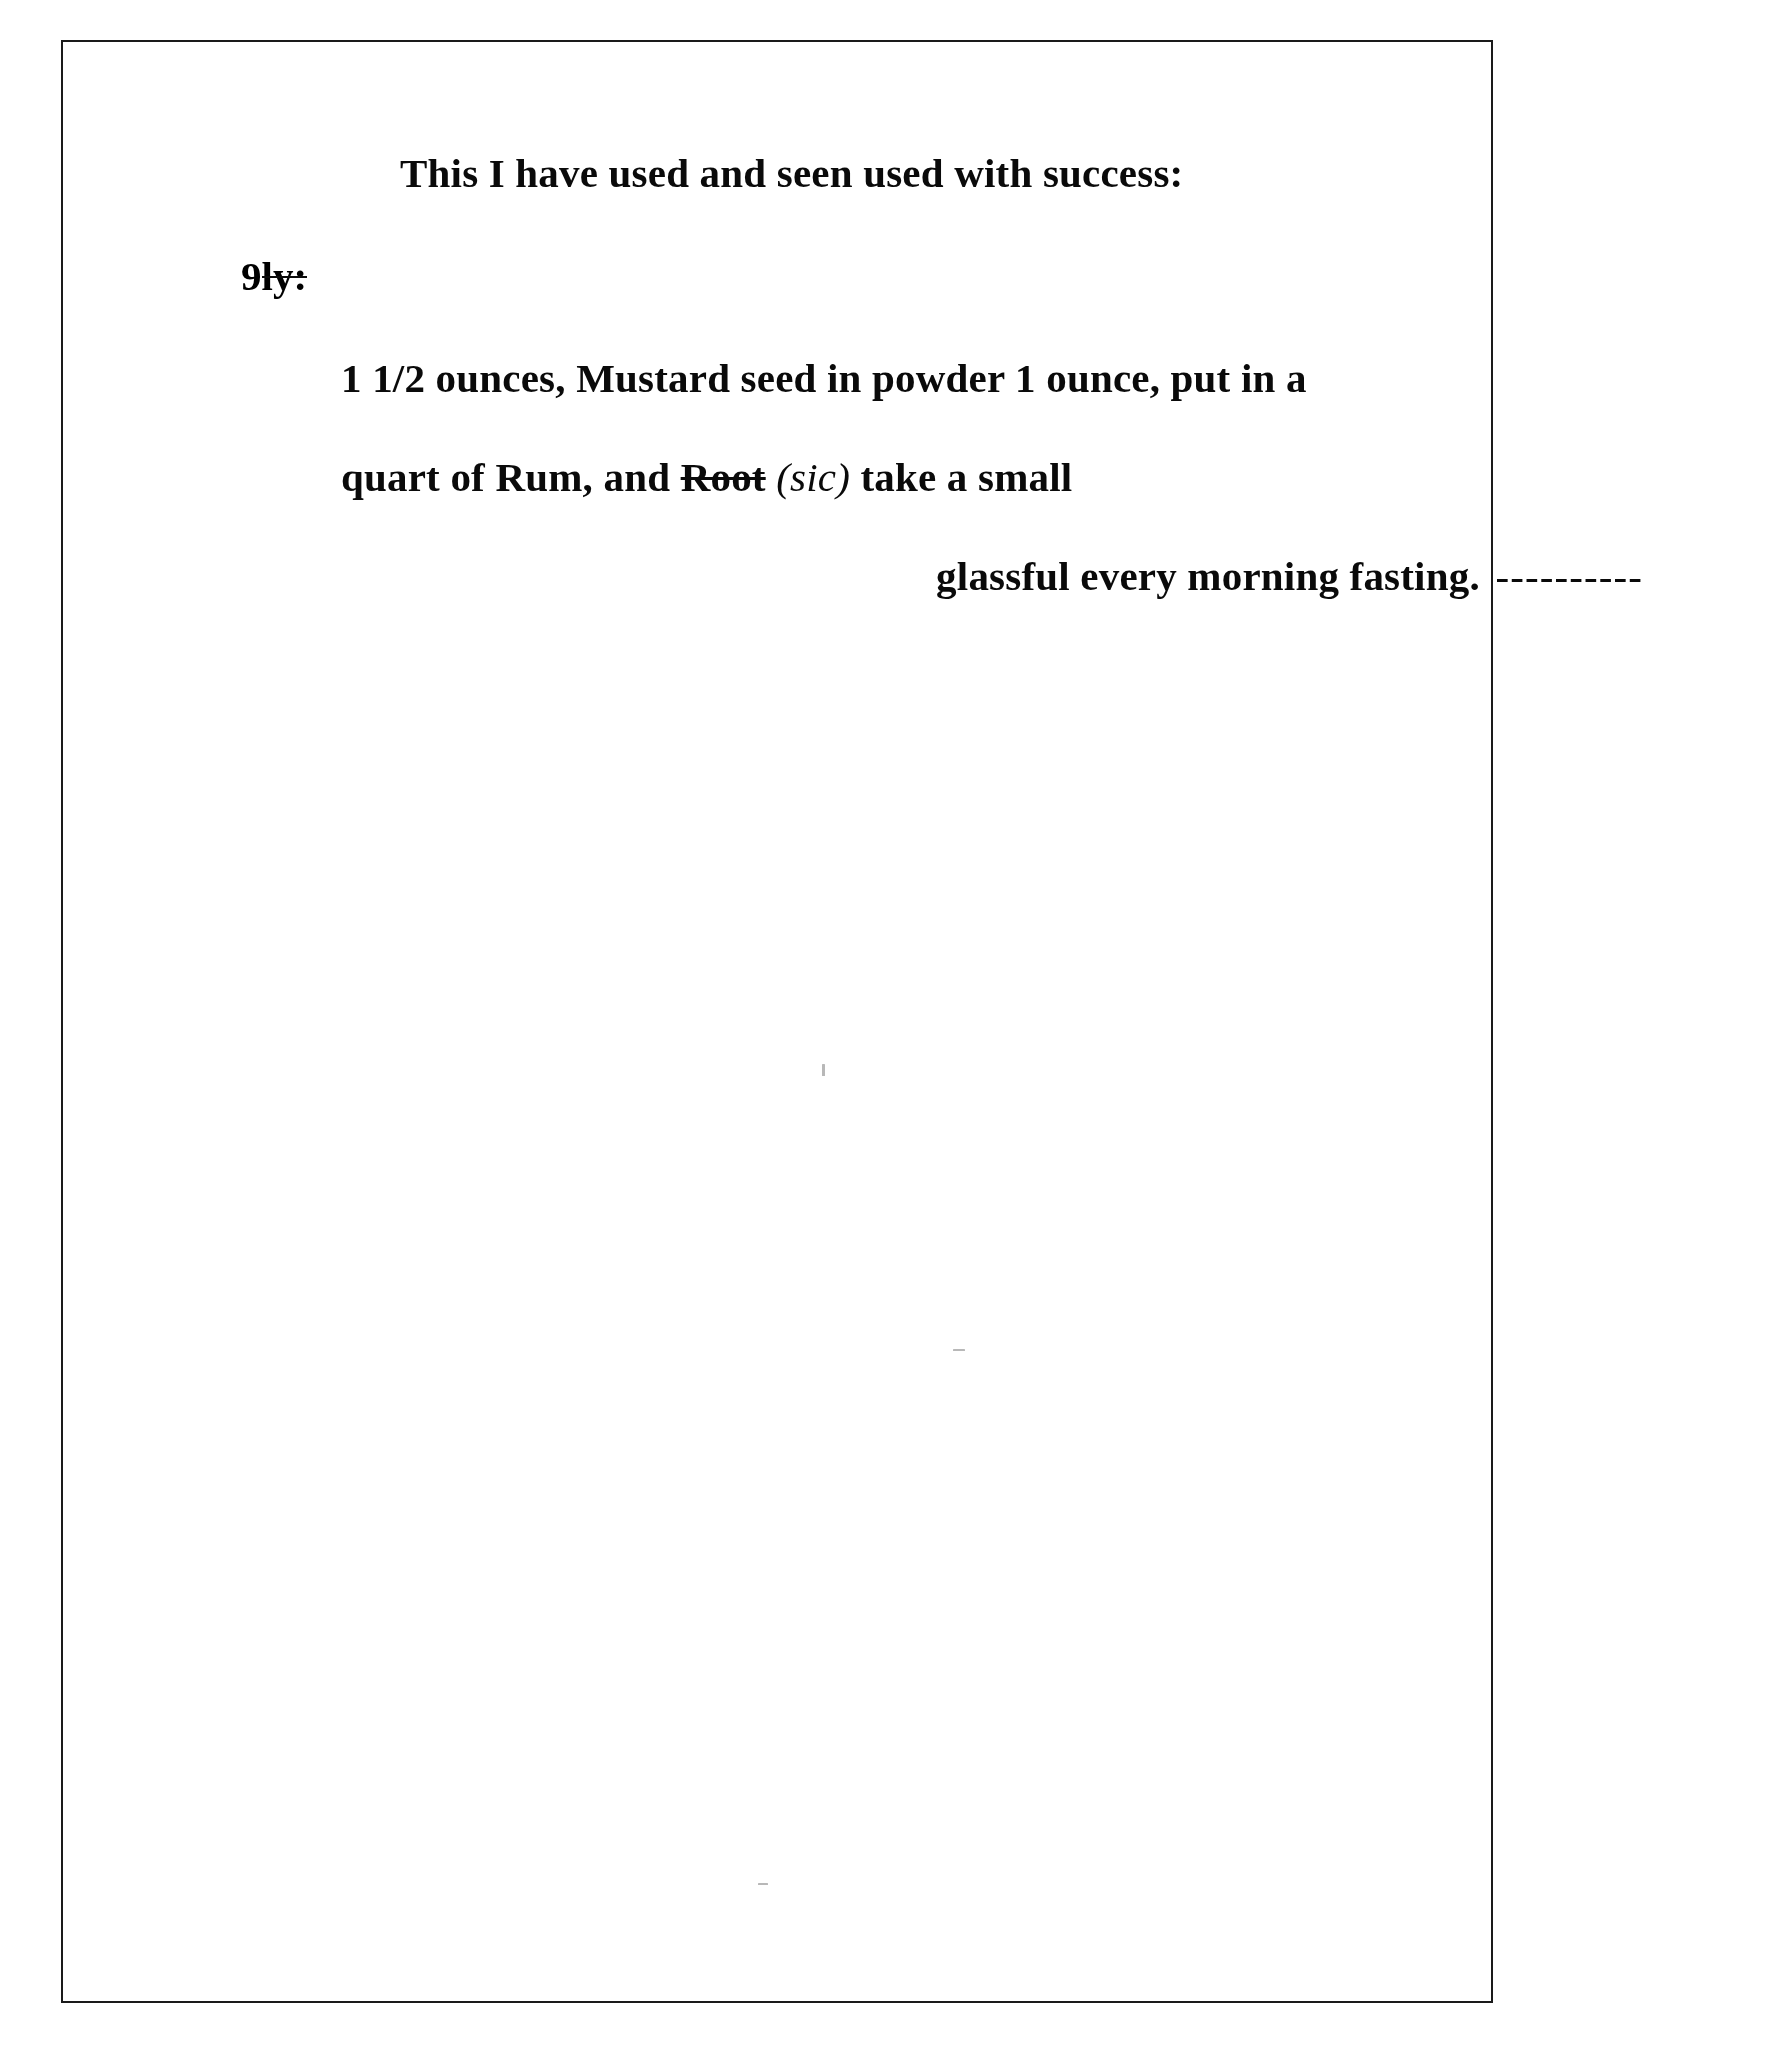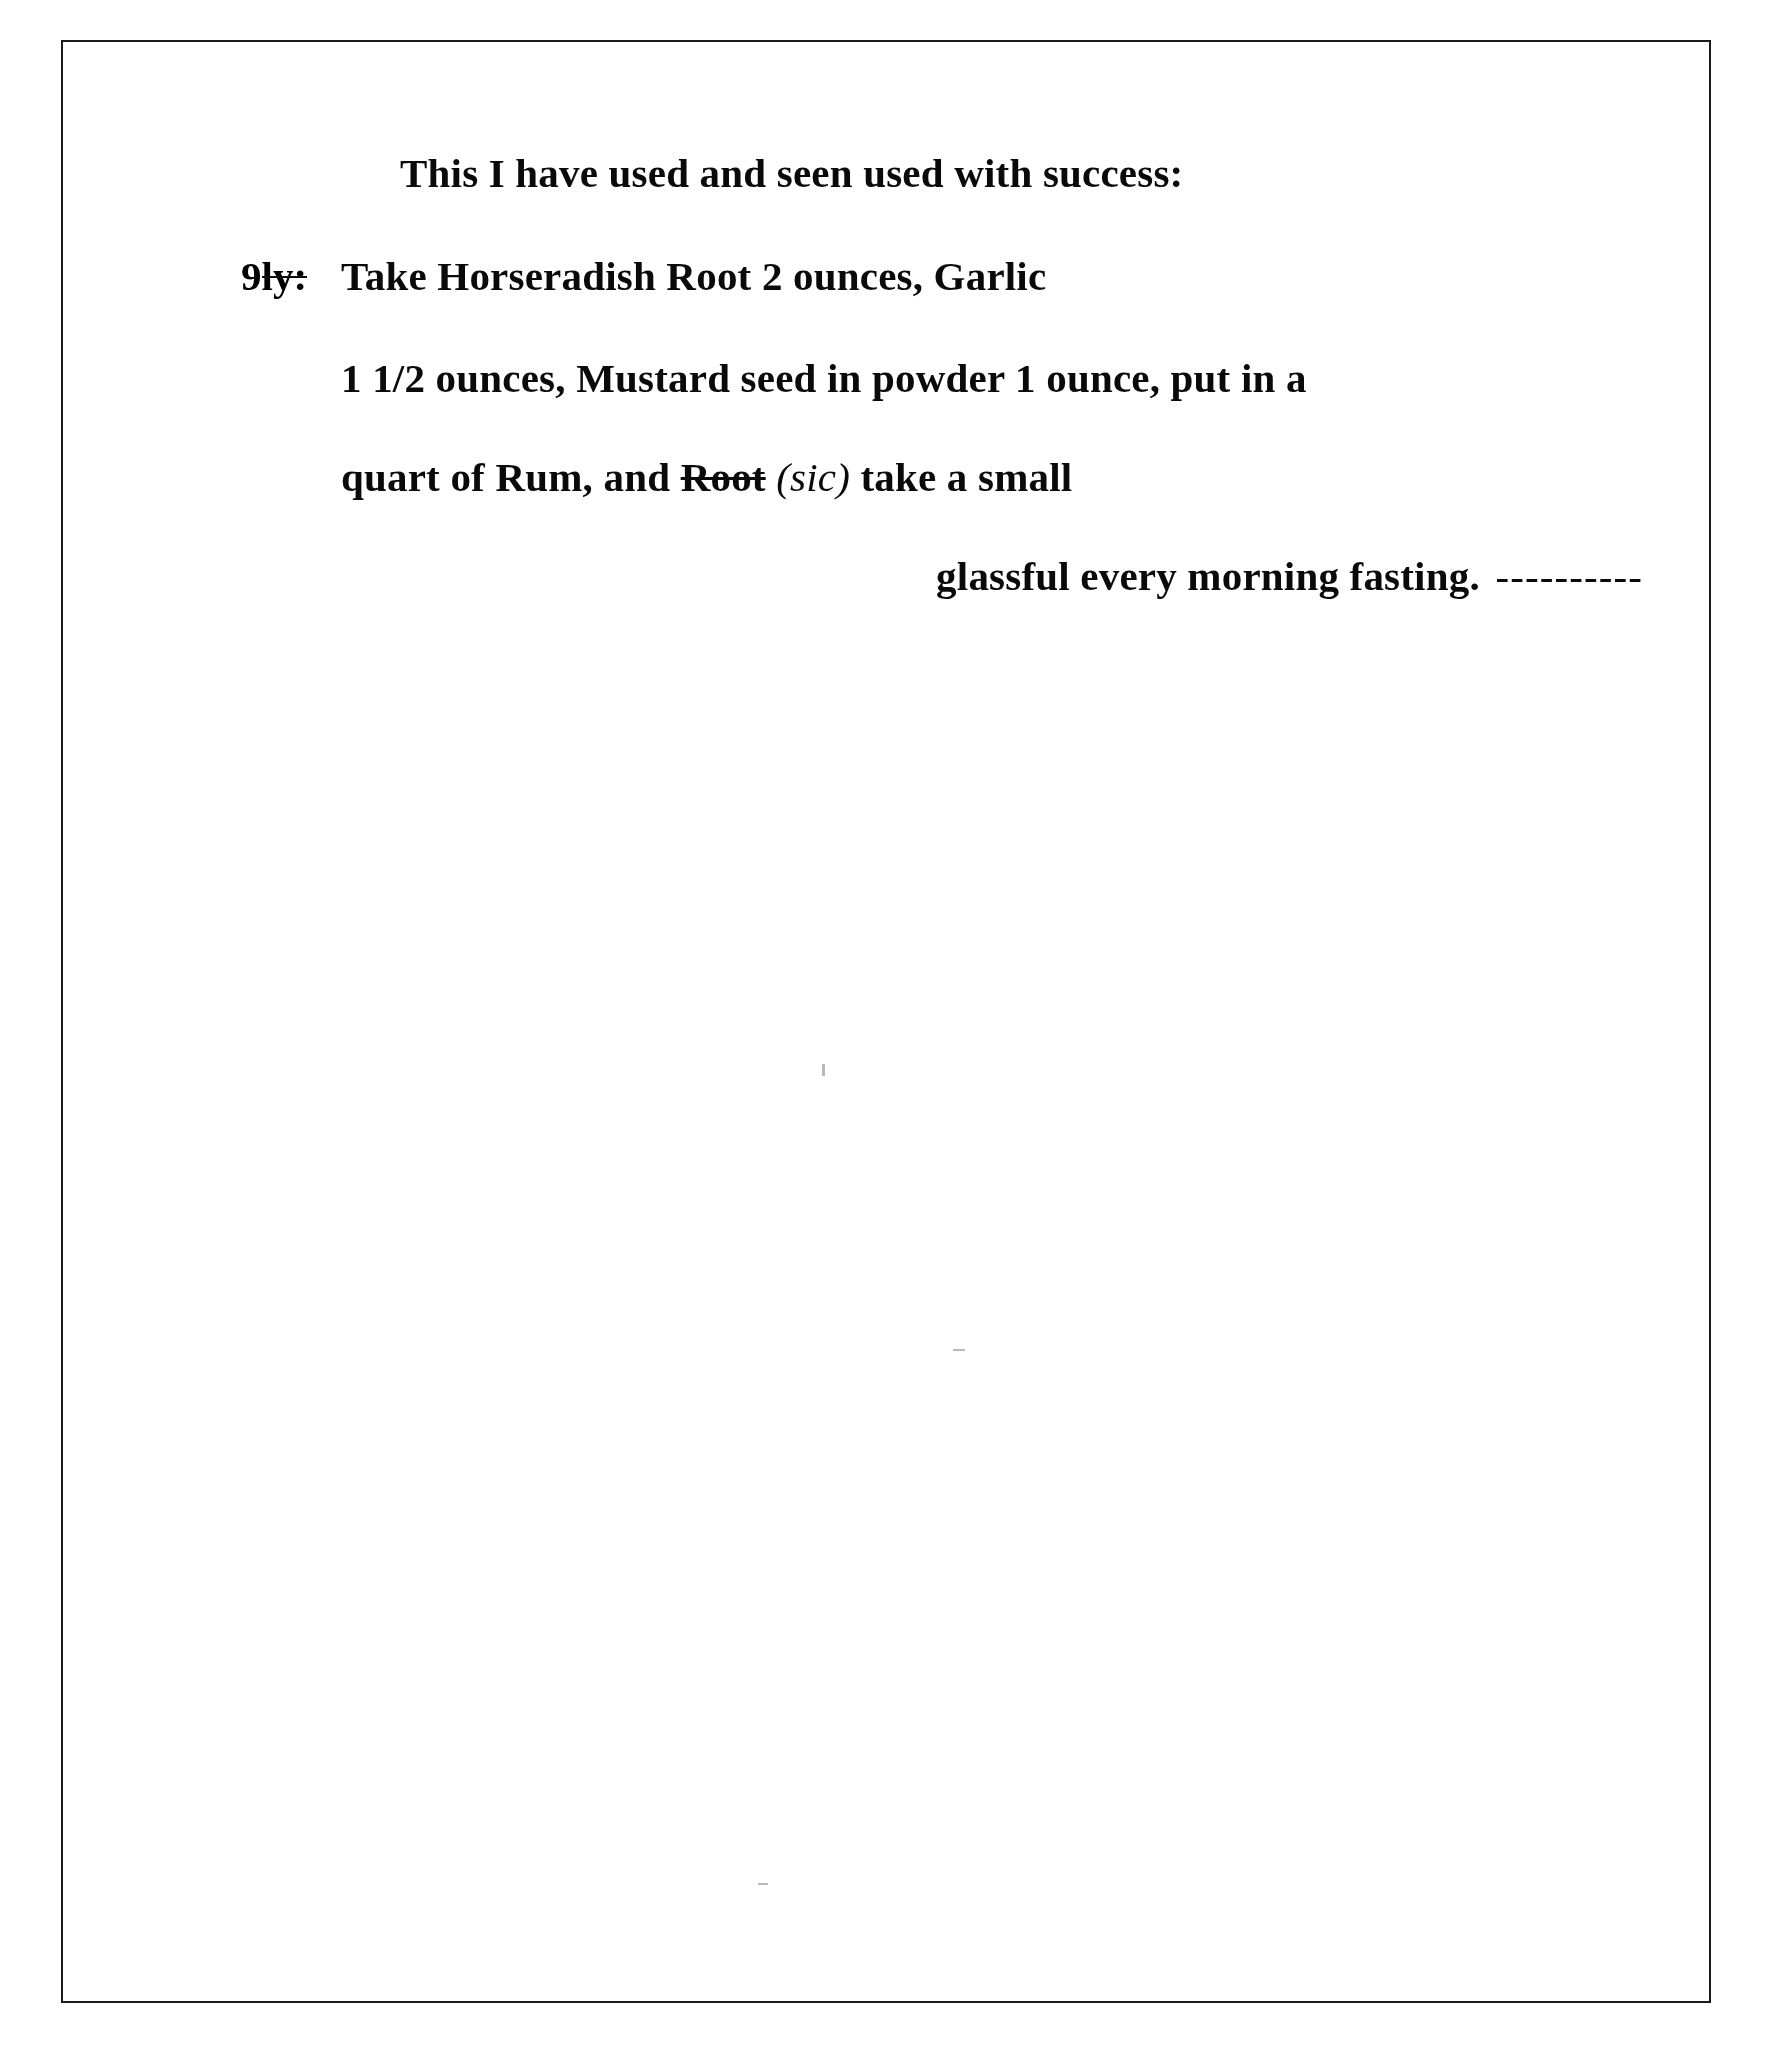--- a/index.html
+++ b/index.html
@@ -12,21 +12,21 @@
     height: 2066px;
     font-family: "Liberation Serif", serif;
     color: #000000;
     position: relative;
     overflow: hidden;
   }
   .page {
     position: absolute;
     left: 61px;
     top: 40px;
-    width: 1650px;
+    width: 1432px;
     height: 1963px;
     border: 2.8px solid #1a1a1a;
     background: #ffffff;
     box-sizing: border-box;
   }
   .doc-body {
     position: absolute;
     left: 178px;
     top: 111px;
     width: 1402px;
@@ -98,21 +98,20 @@
 <body>
 
 <div class="page">
 
   <div class="doc-body">
 
     <div class="line line-1">This I have used and seen used with success:</div>
 
     <div class="numbered-line">
       <span class="item-number ly-sub">9ly:</span>
-      <span class="line">Take Horseradish Root 2 ounces, Garlic</span>
     </div>
 
     <div class="line cont-line">1 1/2 ounces, Mustard seed in powder 1 ounce, put in a</div>
 
     <div class="line cont-line">
       <span>quart of Rum, and </span><span class="struck">Root</span> <span class="sic">(sic)</span><span> take a small</span>
     </div>
 
     <div class="line cont-line">
       <span>glassful every morning fasting.</span><span class="dashes">----------</span>

